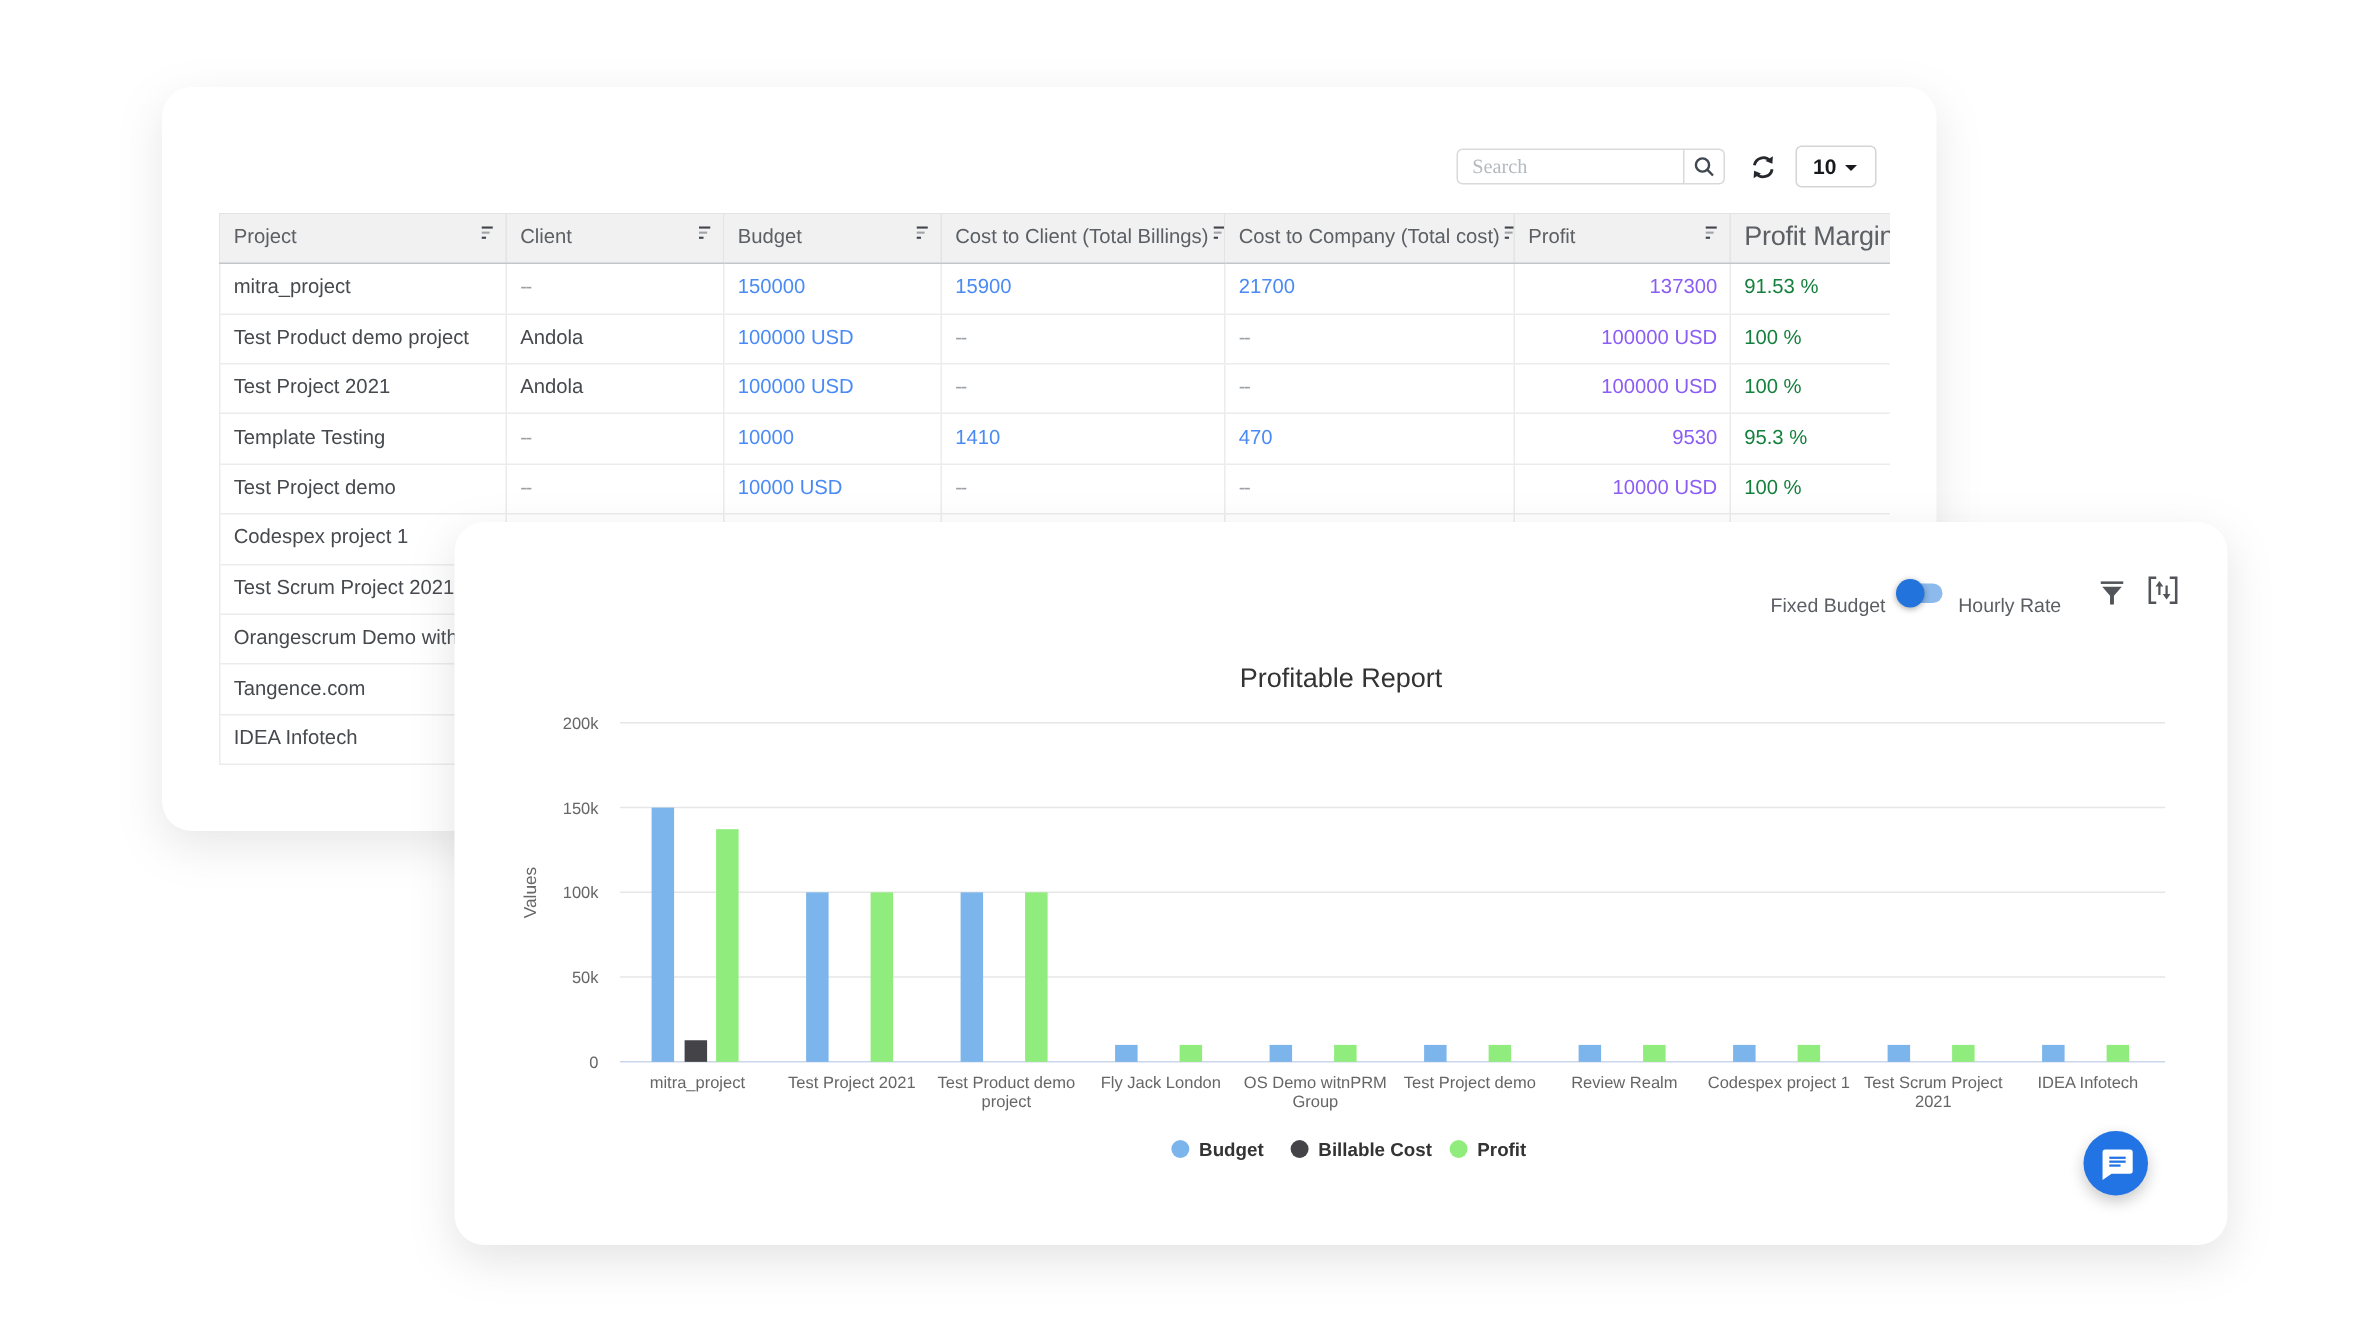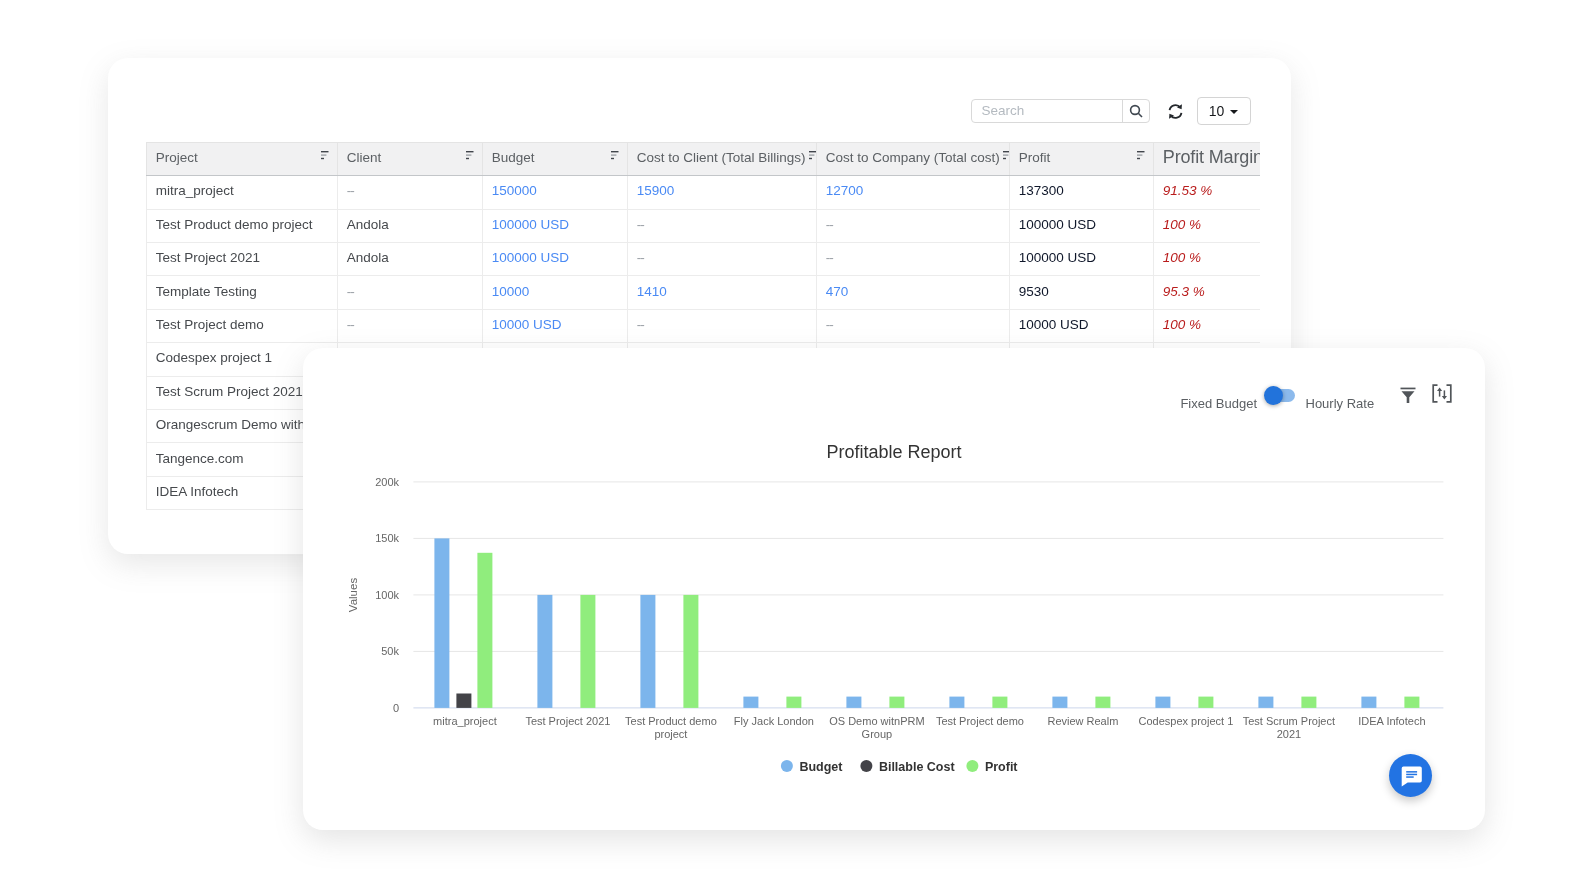--- a/index.html
+++ b/index.html
@@ -2,40 +2,40 @@
 <html><head>
 <meta charset="utf-8">
 <style>
 * { margin:0; padding:0; box-sizing:border-box; }
 html,body { width:1573px; height:889px; background:#ffffff; font-family:"Liberation Sans",sans-serif; overflow:hidden; position:relative; }
 .card { position:absolute; background:#fff; border-radius:20px; }
 #c1 { left:107.5px; top:58px; width:1183px; height:496px; box-shadow:0 10px 30px rgba(120,120,120,.18); z-index:1; }
 #c2 { left:302.5px; top:348px; width:1182px; height:482px; box-shadow:0 10px 30px rgba(120,120,120,.20); z-index:2; }
 
 
-#searchbox { position:absolute; left:863px; top:40.5px; width:179px; height:24px; border:1px solid #d9d9d9; border-radius:4px; display:flex; align-items:center; }
+#searchbox { position:absolute; left:863px; top:40.5px; width:179px; height:24px; border:1px solid #d9d9d9; border-radius:4px; display:flex; align-items:center;font-family:Liberation Serif, serif; }
 #searchbox .ph { flex:1; padding-left:10px; font-size:13.5px; color:#b4bac0; }
 #searchbox .btn { width:27px; height:100%; border-left:1px solid #d9d9d9; display:flex; align-items:center; justify-content:center; }
 #refresh { position:absolute; left:1059px; top:45px; }
 #dd { position:absolute; left:1089px; top:39px; width:54px; height:28px; border:1px solid #d4d4d4; border-radius:4px; display:flex; align-items:center; justify-content:center; gap:6px; }
-#dd .n { font-size:14px; color:#17191c; }
+#dd .n { font-size:14px; color:#17191c;font-weight:bold; }
 #dd .caret { width:0; height:0; border-left:4px solid transparent; border-right:4px solid transparent; border-top:4.5px solid #17191c; margin-top:2px; }
 
 
 #tbl { position:absolute; left:38.8px; top:83.8px; width:1113px; border-collapse:collapse; table-layout:fixed; }
 #tbl th, #tbl td { height:33.4px; padding:0 8.5px 3px 8.5px; font-size:13.5px; font-weight:400; text-align:left; white-space:nowrap; overflow:hidden; }
 #tbl th { background:#f1f1f2; color:#5c6064; border:1px solid #e4e4e4; border-bottom:1px solid #c3c6c9; }
 #tbl td { color:#46494d; border:1px solid #ececec; }
 #tbl th:last-child, #tbl td:last-child { border-right:none; }
 #tbl th:last-child { padding-right:2px; }
 #tbl .hd { display:flex; align-items:center; justify-content:space-between; }
 #tbl .si { flex:0 0 auto; margin-left:3px; display:inline-flex; position:relative; top:-2px; }
 #tbl td.blue { color:#4a8af4;margin-top:48px; }
-#tbl td.violet { color:#0f172a; }
-#tbl td.green { color:#b91c1c;font-style:italic; }
+#tbl td.violet { color:#8b5cf6;text-align:right; }
+#tbl td.green { color:#15803d; }
 #tbl td.dash, #tbl td .dash { color:#9aa0a6; letter-spacing:-1px; }
 
 
 #toggles { position:absolute; left:0; top:36px; width:1182px; height:22px; }
 #toggles .lab { position:absolute; font-size:13px; color:#5b5f63; top:12px; }
 #track { position:absolute; left:962px; top:5px; width:30px; height:13px; background:#8cbaec; border-radius:7px; }
 #knob { position:absolute; left:961px; top:1.5px; width:19px; height:19px; background:#2273db; border-radius:50%; box-shadow:0 1px 4px rgba(0,0,0,.35); }
 
 #chat { position:absolute; left:1388.5px; top:753.5px; width:43px; height:43px; border-radius:50%; background:#2273e3; z-index:3; box-shadow:0 4px 10px rgba(0,0,0,.22); display:flex; align-items:center; justify-content:center; }
 </style>
@@ -129,21 +129,21 @@
           </th>
       <th style="font-size:18px;letter-spacing:-0.15px;">
             <div class="hd">Profit Margin (%)</div>
           </th>
     </tr>
     <tr>
           <td>mitra_project</td>
           <td class="dash">--</td>
           <td class="blue">150000</td>
           <td class="blue">15900</td>
-          <td class="blue">12700</td>
+          <td class="blue">21700</td>
           <td class="violet">137300</td>
           <td class="green">91.53 %</td>
         </tr>
     <tr>
           <td>Test Product demo project</td>
           <td>Andola</td>
           <td class="blue">100000 USD</td>
           <td class="dash">--</td>
           <td class="dash">--</td>
           <td class="violet">100000 USD</td>

